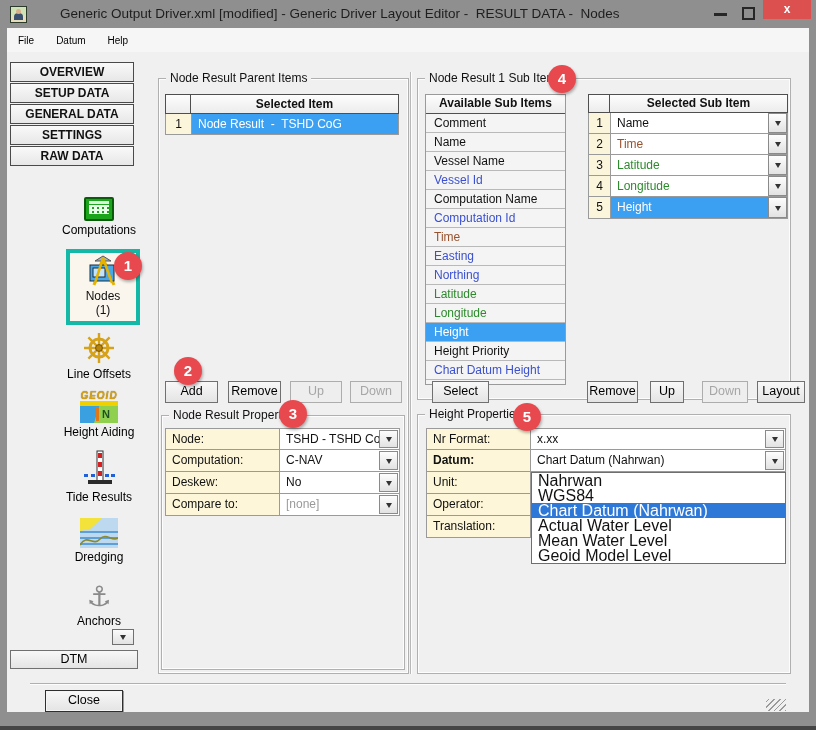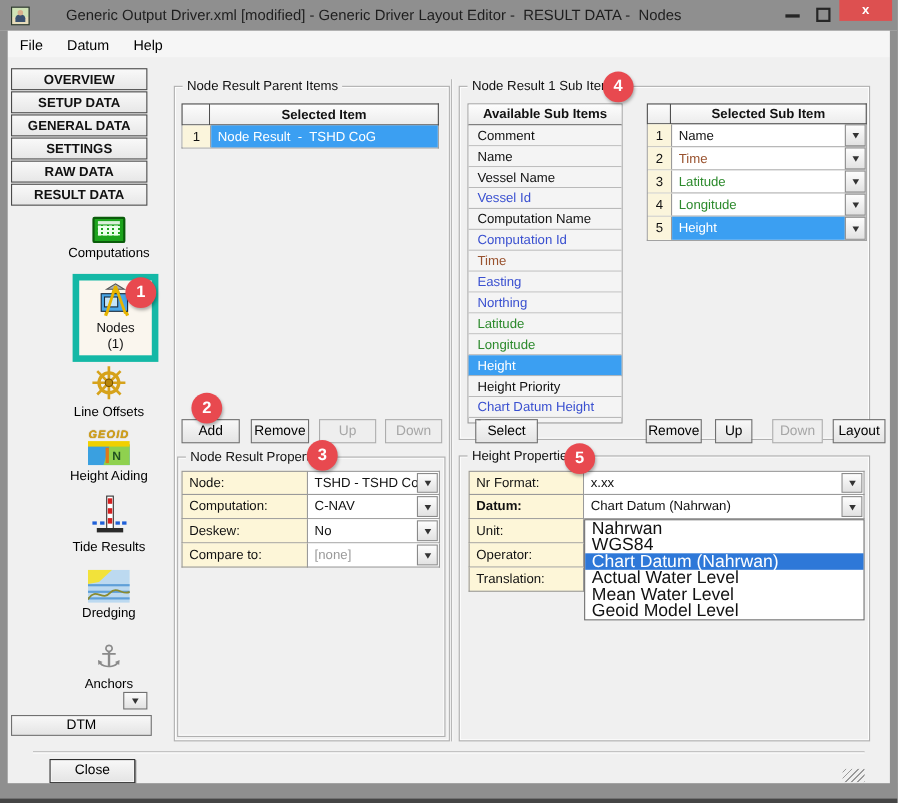--- a/index.html
+++ b/index.html
@@ -21,29 +21,29 @@
   #btn-max{left:742px;top:7px;width:9px;height:9px;border:2px solid #262626;background:transparent;}
   #btn-close{left:763px;top:0;width:48px;height:19px;background:#dd5050;color:#fff;
              text-align:center;line-height:19px;font-size:12px;font-weight:bold;}
   .frame{background:#8f8f8f;}
   #frame-bottom-dark{left:0;top:726px;width:816px;height:4px;background:#454545;}
   #resize-grip{left:766px;top:699px;width:20px;height:12px;
      background:repeating-linear-gradient(315deg,#9a9a9a 0 1px,transparent 1px 4px);}
 
   
   #menubar{left:7px;top:28px;width:802px;height:24px;background:#f6f6f6;display:flex;align-items:center;}
-  .menu-item{padding:0 11px;font-size:13px;color:#000;}
+  .menu-item{padding:0 11px;font-size:10px;color:#000;}
 
   
   .side-btn{left:10px;width:124px;height:20px;background:linear-gradient(#f9f9f9,#e7e7e7);
     border:1px solid #4a4a4a;box-sizing:border-box;text-align:center;line-height:18px;
     font-weight:600;font-size:12px;}
   .side-item{left:40px;width:118px;text-align:center;font-size:12px;color:#000;}
   .side-item .lbl{margin-top:2px;}
-  #nodes-box{left:66px;top:249px;width:66px;height:68px;border:6px solid #14b8a6;
+  #nodes-box{left:66px;top:249px;width:66px;height:68px;border:4px solid #14b8a6;
     background:#faf6ee;text-align:center;font-size:12px;}
   .icon-wrap{display:flex;justify-content:center;}
 
   .icon-calc{width:26px;height:20px;border:2px solid #0a5c0a;background:#1ca41c;border-radius:2px;}
   .icon-calc i{display:block;margin:2px 3px 1px;height:3px;background:#d9f0d9;}
   .icon-calc b{display:block;margin:1px 3px;height:9px;
     background:repeating-linear-gradient(90deg,#eaffea 0 3px,transparent 3px 5px),
                repeating-linear-gradient(#eaffea 0 2px,transparent 2px 4px);}
   .icon-anchor{font-size:28px;color:#8a8a8a;line-height:30px;}
   .geoid-txt{font-size:10px;font-weight:bold;font-style:italic;color:#d4a017;
@@ -123,21 +123,20 @@
     <span class="menu-item">File</span>
     <span class="menu-item">Datum</span>
     <span class="menu-item">Help</span>
   </div>
 
   <div class="abs side-btn" style="top:62px">OVERVIEW</div>
   <div class="abs side-btn" style="top:83px">SETUP DATA</div>
   <div class="abs side-btn" style="top:104px">GENERAL DATA</div>
   <div class="abs side-btn" style="top:125px">SETTINGS</div>
   <div class="abs side-btn" style="top:146px">RAW DATA</div>
-  <div class="abs side-btn" style="top:167px">RESULT DATA</div>
 
   <div class="abs side-item" style="top:197px">
     <div class="icon-wrap">
         <span class="icon-calc">
           <i></i>
           <b></b>
         </span>
       </div>
     <div class="lbl">Computations</div>
   </div>

